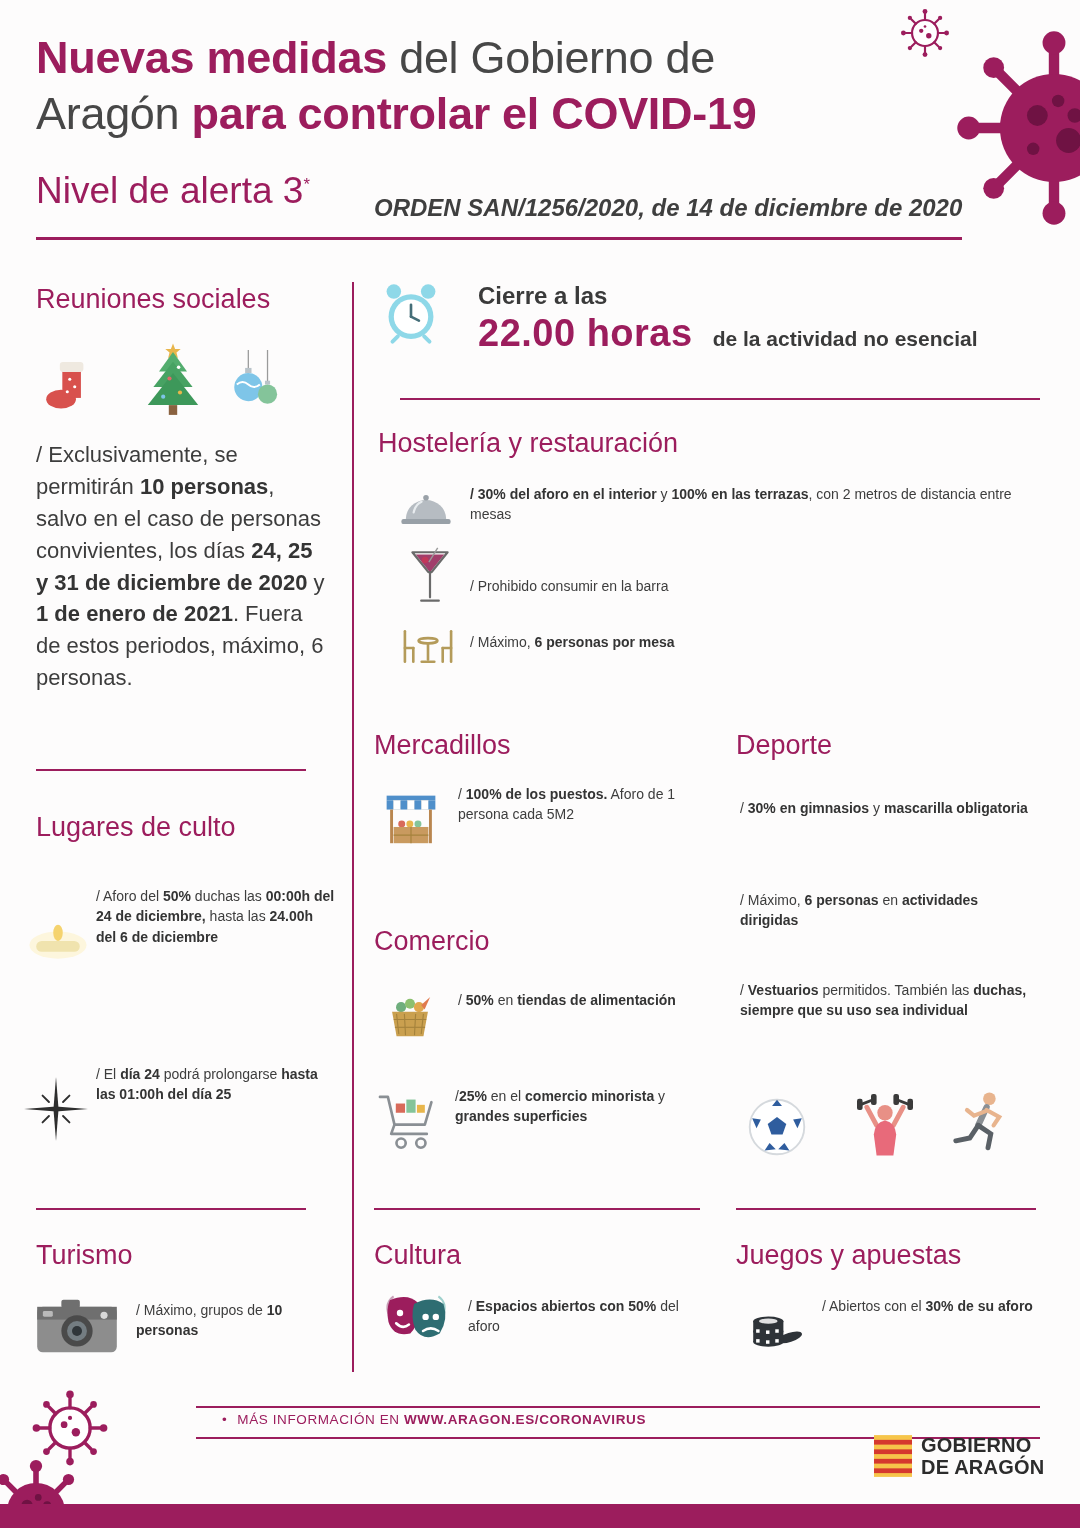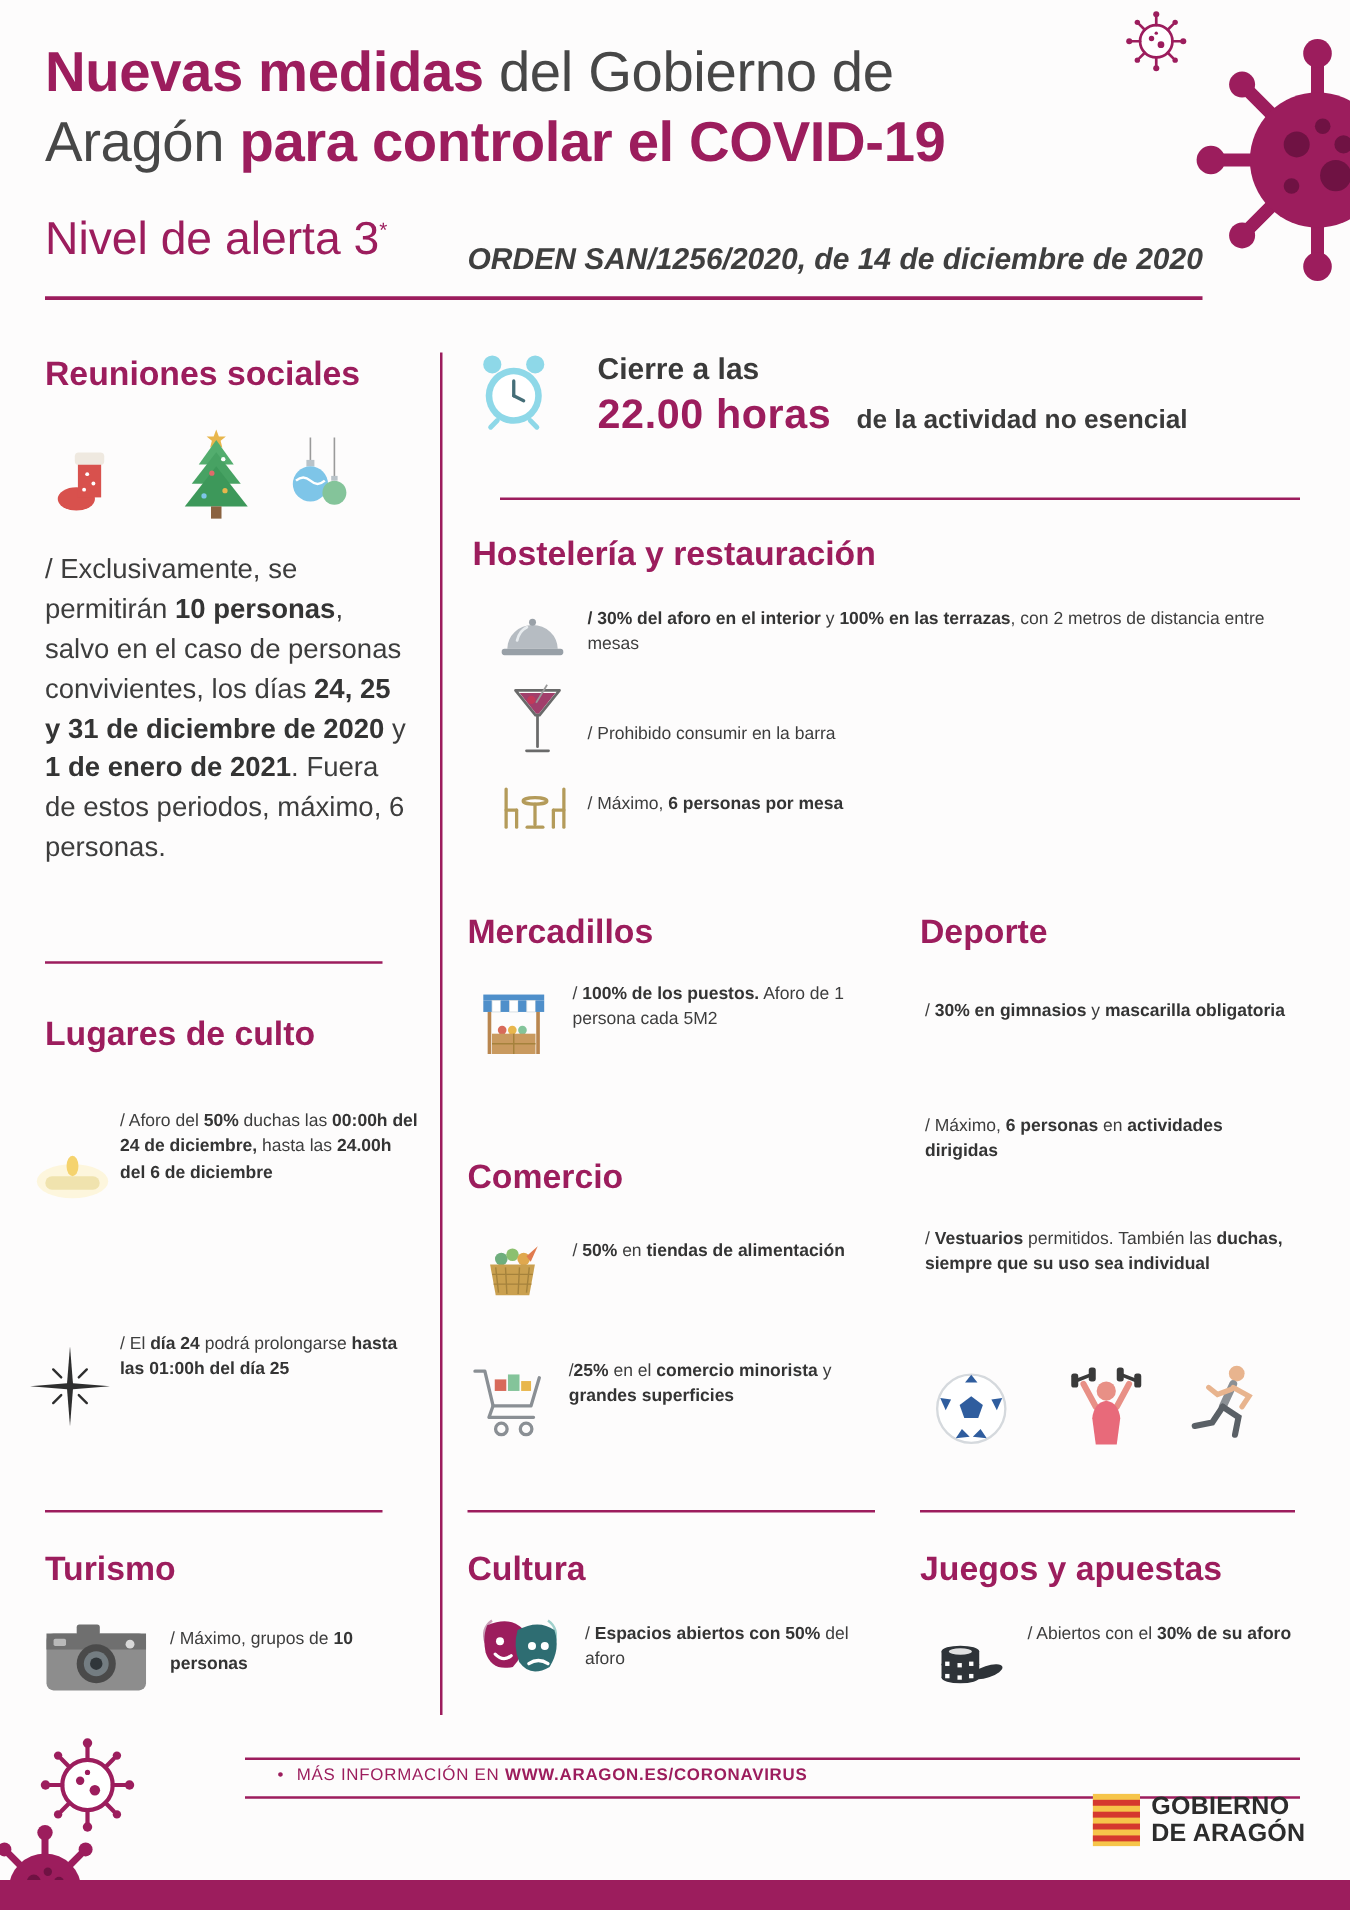--- a/index.html
+++ b/index.html
@@ -6,27 +6,27 @@
 html,body{background:#e8e8e8}
 .page{position:relative;width:1080px;height:1528px;margin:0 auto;background:#fdfcfc;overflow:hidden;font-family:"Liberation Sans",sans-serif;color:#3d3d3d}
 .icon{position:absolute}
 .rule{position:absolute;background:#9c1d5d}
 .acc{color:#9c1d5d}
 .b{font-weight:700}
 .title{position:absolute;left:36px;top:30px;font-size:45px;line-height:1.24;color:#474747;letter-spacing:-0.3px}
 .alert{position:absolute;left:36px;top:170px;font-size:37px;color:#9c1d5d}
 .alert sup{font-size:0.45em;vertical-align:super}
 .order{position:absolute;left:374px;top:194px;font-size:24px;font-style:italic;font-weight:700;color:#3f3f3f}
-.hd{position:absolute;font-size:27px;font-weight:700;color:#9c1d5d}
+.hd{position:absolute;font-size:27px;font-weight:400;color:#9c1d5d}
 .txt{position:absolute;font-size:14px;line-height:1.45;color:#3d3d3d}
 .txt b{font-weight:700;color:#343434}
 .closing{position:absolute;left:478px;top:282px}
 .closing .l1{font-size:24px;font-weight:700;color:#3a3a3a}
 .closing .l2{display:flex;align-items:baseline;margin-top:2px}
-.closing .time{font-size:33px;font-weight:700;color:#9c1d5d;letter-spacing:.5px}
+.closing .time{font-size:38px;font-weight:700;color:#9c1d5d;letter-spacing:.5px}
 .closing .rest{font-size:21px;font-weight:700;color:#3a3a3a;margin-left:20px}
 .footer-info{position:absolute;left:222px;top:1412px;font-size:13.5px;letter-spacing:.6px;color:#9c1d5d}
 .footer-info .sep{margin-right:10px}
 .logo{position:absolute;left:874px;top:1434px;display:flex;align-items:center;gap:9px}
 .logo .flag{width:38px;height:44px}
 .logo .lt{font-size:20px;font-weight:700;color:#2c2c2c;line-height:1.12;letter-spacing:.2px}
 .bottom-bar{position:absolute;left:0;top:1504px;width:1080px;height:24px;background:#9c1d5d}
 </style>
 </head>
 <body>

